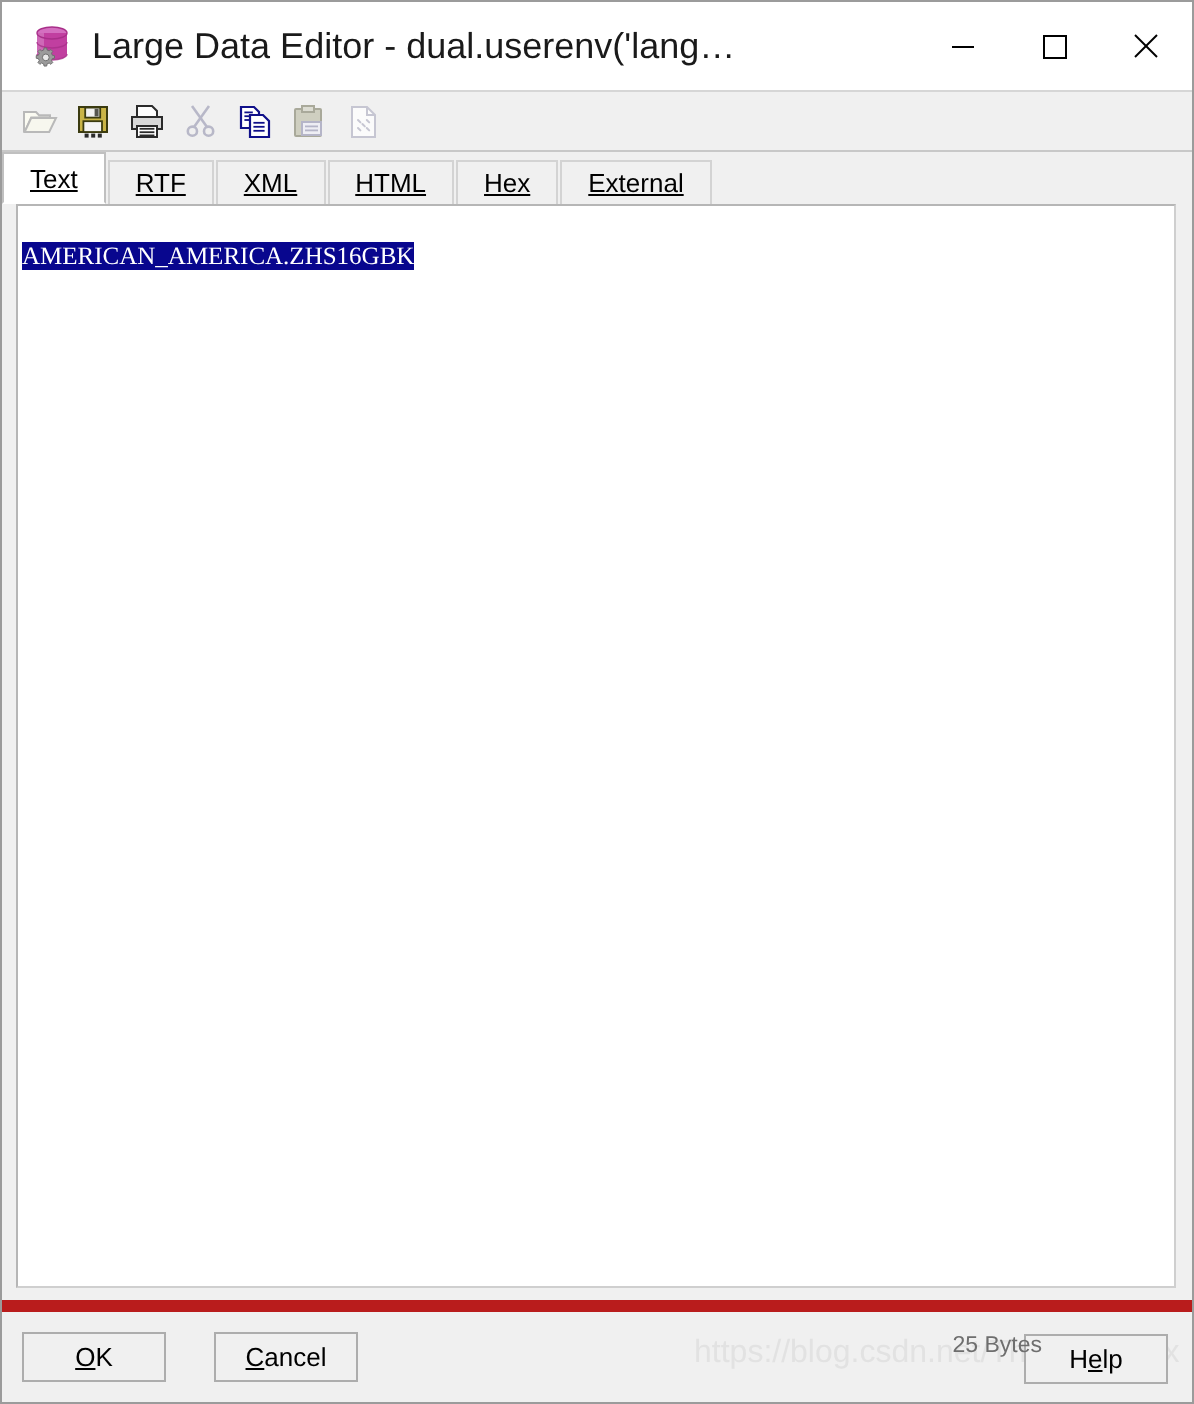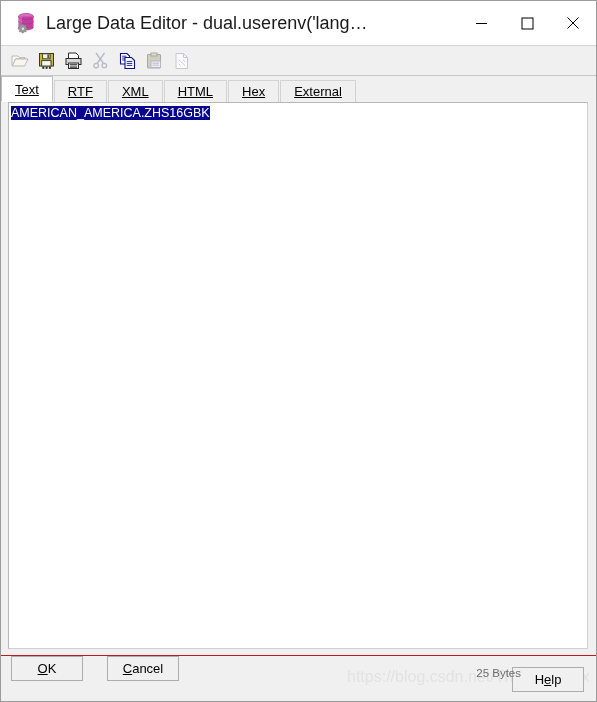--- a/index.html
+++ b/index.html
@@ -141,40 +141,41 @@
     right: 8px;
     bottom: 6px;
     background: #ffffff;
     border: 1px solid #b6b6b6;
     border-right-color: #cfcfcf;
     border-bottom-color: #cfcfcf;
     box-sizing: border-box;
     overflow: hidden;
   }
   #editor-text {
-    font-family: Liberation Sans, sans-serif;
+    font-family: Liberation Serif, serif;
     font-size: 12.5px;
     line-height: 15px;
-    padding: 3px 2px 0 2px;
+    padding: 18px 2px 0 2px;
     white-space: pre;
     color: #000;
   }
   .sel {
     background: #08068e;
     color: #ffffff;
   }
 
   
   #footer {
     height: 45px;
     min-height: 45px;
     background: #f0f0f0;
-    border-top: 1px solid #b91c1c;
-    position: relative;
-    display: flex;
+    border-top: 6px solid #b91c1c;
+    position: relative;
+    display: flex;
+    align-items: center;
   }
   .btn {
     height: 25px;
     min-width: 72px;
     padding: 0 10px;
     font-size: 13px;
     color: #000;
     background: #f0f0f0;
     border: 1px solid #adadad;
     box-sizing: border-box;

